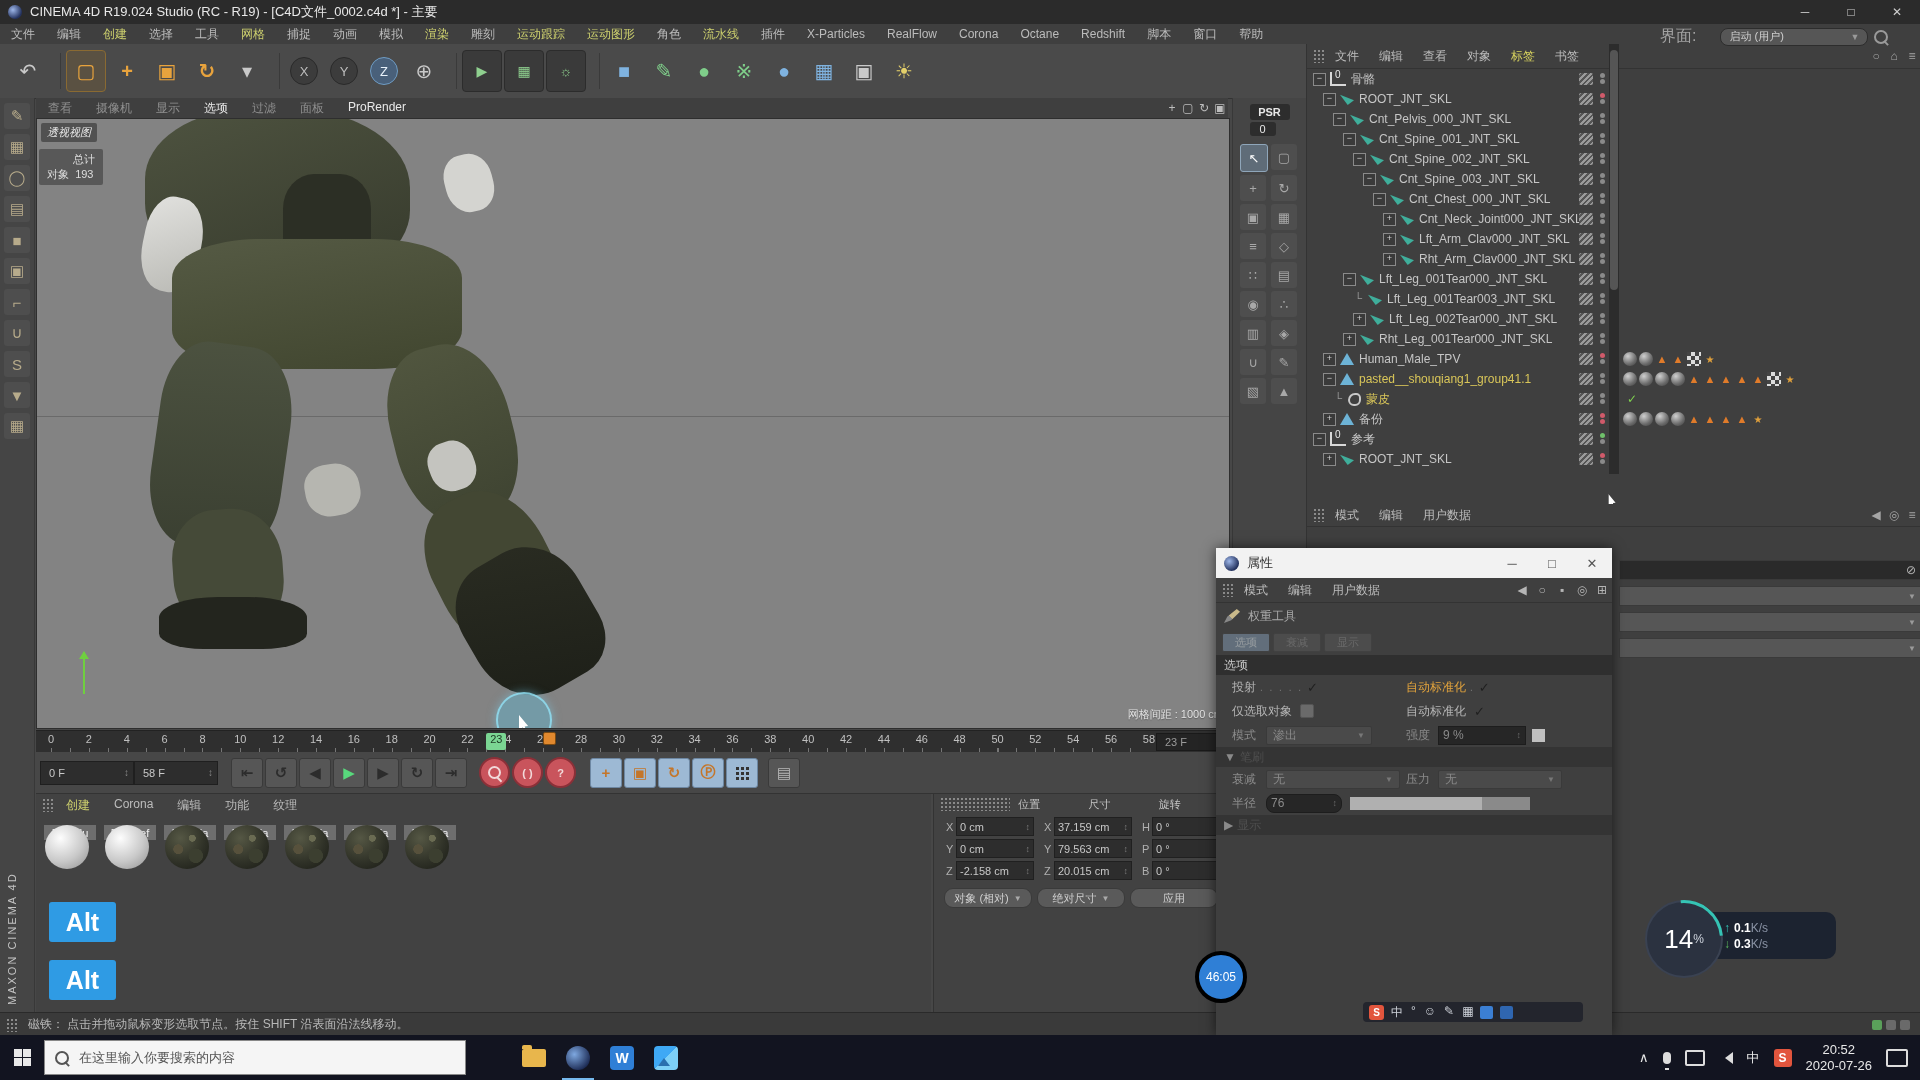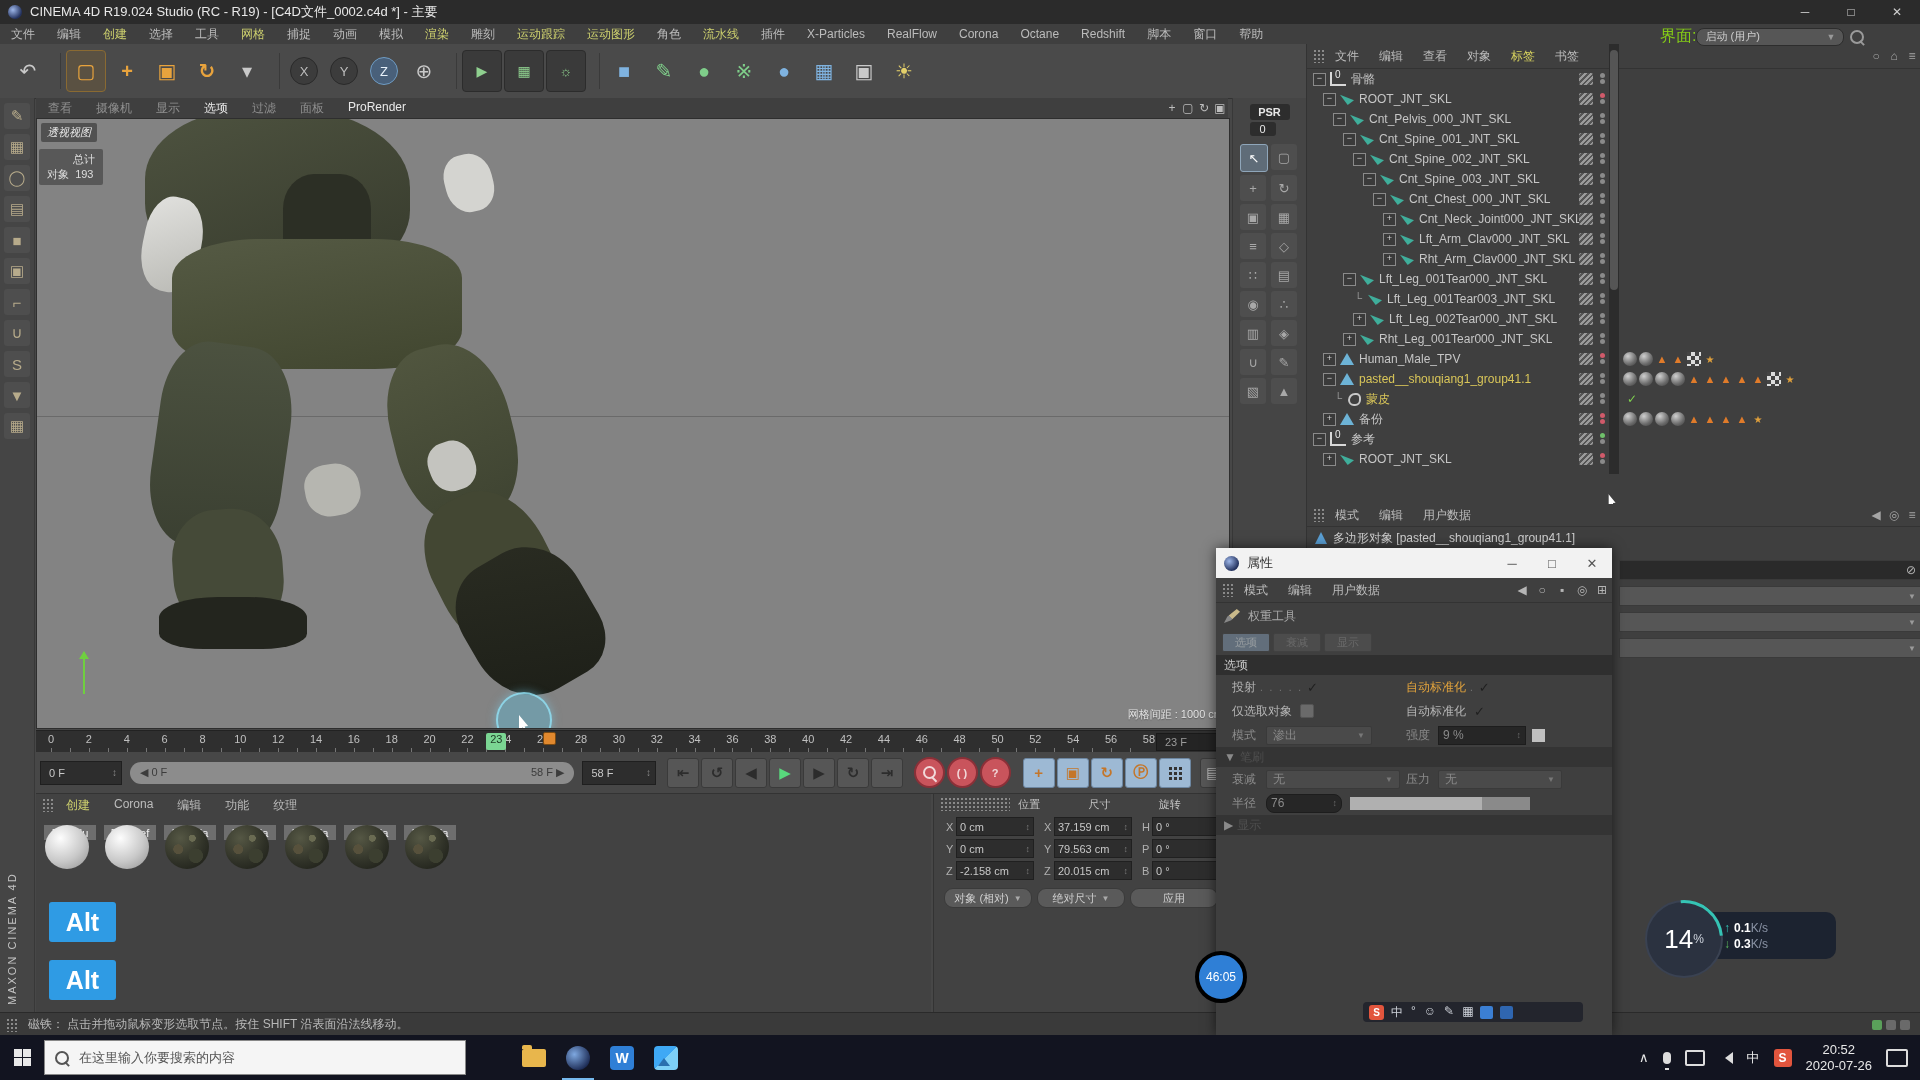--- a/index.html
+++ b/index.html
@@ -11,21 +11,21 @@
     display:flex;align-items:center;font-size:13px;}
   #titlebar .appicon{width:14px;height:14px;border-radius:50%;margin:0 8px 0 8px;
     background:radial-gradient(circle at 35% 35%,#9db6e8,#24325e 70%);}
   #titlebar .wbtns{margin-left:auto;display:flex;}
   #titlebar .wbtn{width:46px;height:24px;display:flex;align-items:center;justify-content:center;color:#cfcfcf;font-size:12px;}
   #menubar{left:0;top:24px;width:1920px;height:20px;background:#3f3f3f;display:flex;align-items:center;
     font-size:12px;color:#bcbcbc;border-bottom:1px solid #333;}
   #menubar .mi{padding:0 11px;white-space:nowrap;}
   #menubar .mi[data-hl="1"]{color:#cdd06e;}
   #iface{margin-left:auto;display:flex;align-items:center;margin-right:6px;}
-  #iface .lbl{color:#84cc16;margin-right:0;}
+  #iface .lbl{color:#a3a3a3;margin-right:24px;}
   #iface .dd{width:130px;height:16px;background:#565656;border:1px solid #2d2d2d;border-radius:8px;
     color:#cfcfcf;font-size:11px;display:flex;align-items:center;padding:0 8px;}
   #iface .dd .car{margin-left:auto;color:#999;font-size:9px;}
   .mag{width:10px;height:10px;border:2px solid #9a9a9a;border-radius:50%;position:relative;margin-left:6px;}
   .mag:after{content:"";position:absolute;width:2px;height:6px;background:#9a9a9a;left:9px;top:8px;transform:rotate(-45deg);}
   
   #toolbar{left:0;top:44px;width:1920px;height:54px;background:#4a4a4a;border-bottom:1px solid #333;
     display:flex;align-items:center;padding-left:8px;}
   .tbi{width:38px;height:40px;margin:0 1px;border-radius:4px;display:flex;align-items:center;justify-content:center;
     font-size:20px;color:#c9c9c9;}
@@ -497,24 +497,20 @@
   <span id="playhead" style="left: 450.39px;">23</span>
   <span id="keymark" style="left: 507.18px;"></span>
   <span id="curframe">23 F</span>
 </div>
 
 <div class="abs" id="transport">
   <span class="ffield" style="width:80px;margin-left:4px;">
     <span>0 F</span>
       <span class="ud">↕</span>
   </span>
-  <span id="rangebar" style="width:500px;">
-    <span>◀ 0 F</span>
-    <span class="re">58 F ▶</span>
-  </span>
   <span class="ffield" style="width:70px;">
     <span>58 F</span>
       <span class="ud">↕</span>
   </span>
   <span style="width:12px;"></span>
   <span style="display:flex;">
 
   <span class="tpb" data-style="plain">
       <span>⇤</span>
       </span>
@@ -1071,24 +1067,20 @@
     <span class="mi">模式</span>
     <span class="mi">编辑</span>
     <span class="mi">用户数据</span>
     <span class="aicons">
 
     <span>◀</span>
         <span>◎</span>
         <span>≡</span>
       </span>
   </div>
-  <div id="aobj">
-    <span class="pico"></span>
-    <span>多边形对象 [pasted__shouqiang1_group41.1]</span>
-  </div>
   <div class="sidefield dark" style="top:56px;">
     <span style="margin-left:auto;color:#b5b5b5;">⊘</span>
   </div>
   <div class="sidefield" style="top:82px;">
     <span class="car">▼</span>
     </div>
   <div class="sidefield" style="top:108px;">
     <span class="car">▼</span>
     </div>
   <div class="sidefield" style="top:134px;">

